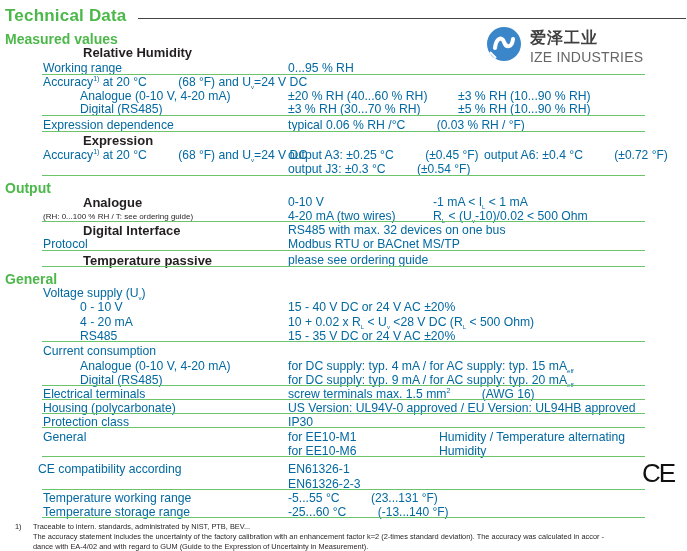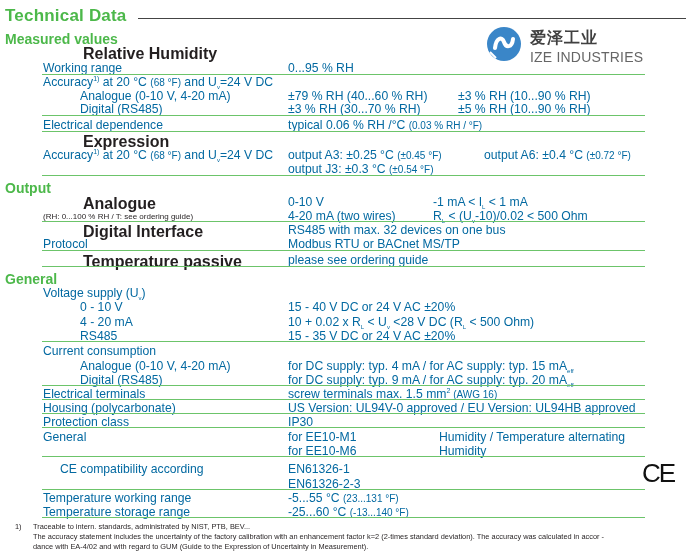--- a/index.html
+++ b/index.html
@@ -2,23 +2,23 @@
 <html><head>
 <meta charset="utf-8">
 <style>
   html, body { margin:0; padding:0; background:#ffffff; }
   body { width:687px; height:551px; position:relative; overflow:hidden;
          font-family:"Liberation Sans", sans-serif; color:#231f20; }
   .abs { position:absolute; white-space:nowrap; }
   .title { left:5px; top:6px; font-size:17px; font-weight:bold; color:#4cb84a; letter-spacing:0.2px; }
   .title-rule { position:absolute; left:138px; top:18px; width:548px; height:0; border-top:1.5px solid #444; }
   .sec { font-size:14px; font-weight:bold; color:#4cb84a; }
-  .sub { font-size:16px; font-weight:bold; color:#231f20;padding-left:40px; }
+  .sub { font-size:13px; font-weight:bold; color:#231f20;padding-left:40px; }
   .t { font-size:12.2px; color:#0369a1; }
-  .sm { font-size:10px; }
+  .sm { font-size:12px;margin-left:28px; }
   .fn { font-size:7.4px; color:#231f20; }
   .gl { position:absolute; height:0; border-top:1.3px solid #6cc46a; left:42px; width:603px; }
   sup { font-size:7px; vertical-align:super; line-height:0; }
   sub { font-size:6px; vertical-align:sub; line-height:0; }
   .logo { position:absolute; left:484px; top:24px; width:130px; height:40px; }
   .ce { position:absolute; left:642px; top:458px; font-size:26px; font-weight:normal; color:#111; letter-spacing:-2px; }
 </style>
 </head>
 <body>
 
@@ -38,29 +38,29 @@
 <div class="abs sec" style="left:5px;top:31px">Measured values</div>
 <div class="abs sub" style="left:43px;top:45px">Relative Humidity</div>
 
 <div class="abs t" style="left:43px;top:61px">Working range</div>
 <div class="abs t" style="left:288px;top:61px">0...95 % RH</div>
 <div class="gl" style="top:74px"></div>
 
 <div class="abs t" style="left:43px;top:75px"><span>Accuracy</span><sup>1)</sup><span> at 20 °C </span><span class="sm">(68 °F)</span><span> and U</span><sub>v</sub><span>=24 V DC</span></div>
 
 <div class="abs t" style="left:80px;top:89px">Analogue (0-10 V, 4-20 mA)</div>
-<div class="abs t" style="left:288px;top:89px">±79 % RH (40...60 % RH)</div>
+<div class="abs t" style="left:288px;top:89px">±20 % RH (40...60 % RH)</div>
 <div class="abs t" style="left:458px;top:89px">±3 % RH (10...90 % RH)</div>
 
 <div class="abs t" style="left:80px;top:102px">Digital (RS485)</div>
 <div class="abs t" style="left:288px;top:102px">±3 % RH (30...70 % RH)</div>
 <div class="abs t" style="left:458px;top:102px">±5 % RH (10...90 % RH)</div>
 <div class="gl" style="top:115px"></div>
 
-<div class="abs t" style="left:43px;top:118px">Electrical dependence</div>
+<div class="abs t" style="left:43px;top:118px">Expression dependence</div>
 <div class="abs t" style="left:288px;top:118px"><span>typical 0.06 % RH /°C </span><span class="sm">(0.03 % RH / °F)</span></div>
 <div class="gl" style="top:131px"></div>
 
 <div class="abs sub" style="left:43px;top:133px">Expression</div>
 <div class="abs t" style="left:43px;top:148px"><span>Accuracy</span><sup>1)</sup><span> at 20 °C </span><span class="sm">(68 °F)</span><span> and U</span><sub>v</sub><span>=24 V DC</span></div>
 <div class="abs t" style="left:288px;top:148px"><span>output A3: ±0.25 °C </span><span class="sm">(±0.45 °F)</span></div>
 <div class="abs t" style="left:484px;top:148px"><span>output A6: ±0.4 °C </span><span class="sm">(±0.72 °F)</span></div>
 <div class="abs t" style="left:288px;top:162px"><span>output J3: ±0.3 °C </span><span class="sm">(±0.54 °F)</span></div>
 <div class="gl" style="top:175px"></div>
 
@@ -112,21 +112,21 @@
 <div class="abs t" style="left:288px;top:415px">IP30</div>
 <div class="gl" style="top:427px"></div>
 
 <div class="abs t" style="left:43px;top:430px">General</div>
 <div class="abs t" style="left:288px;top:430px">for EE10-M1</div>
 <div class="abs t" style="left:439px;top:430px">Humidity / Temperature alternating</div>
 <div class="abs t" style="left:288px;top:444px">for EE10-M6</div>
 <div class="abs t" style="left:439px;top:444px">Humidity</div>
 <div class="gl" style="top:456px"></div>
 
-<div class="abs t" style="left:60px;top:462px">CE compatibility according</div>
+<div class="abs t" style="left:38px;top:462px">CE compatibility according</div>
 <div class="abs t" style="left:288px;top:462px">EN61326-1</div>
 <div class="abs t" style="left:288px;top:477px">EN61326-2-3</div>
 <div class="ce">CE</div>
 <div class="gl" style="top:489px"></div>
 
 <div class="abs t" style="left:43px;top:491px">Temperature working range</div>
 <div class="abs t" style="left:288px;top:491px"><span>-5...55 °C </span><span class="sm">(23...131 °F)</span></div>
 <div class="abs t" style="left:43px;top:505px">Temperature storage range</div>
 <div class="abs t" style="left:288px;top:505px"><span>-25...60 °C </span><span class="sm">(-13...140 °F)</span></div>
 <div class="gl" style="top:517px"></div>

